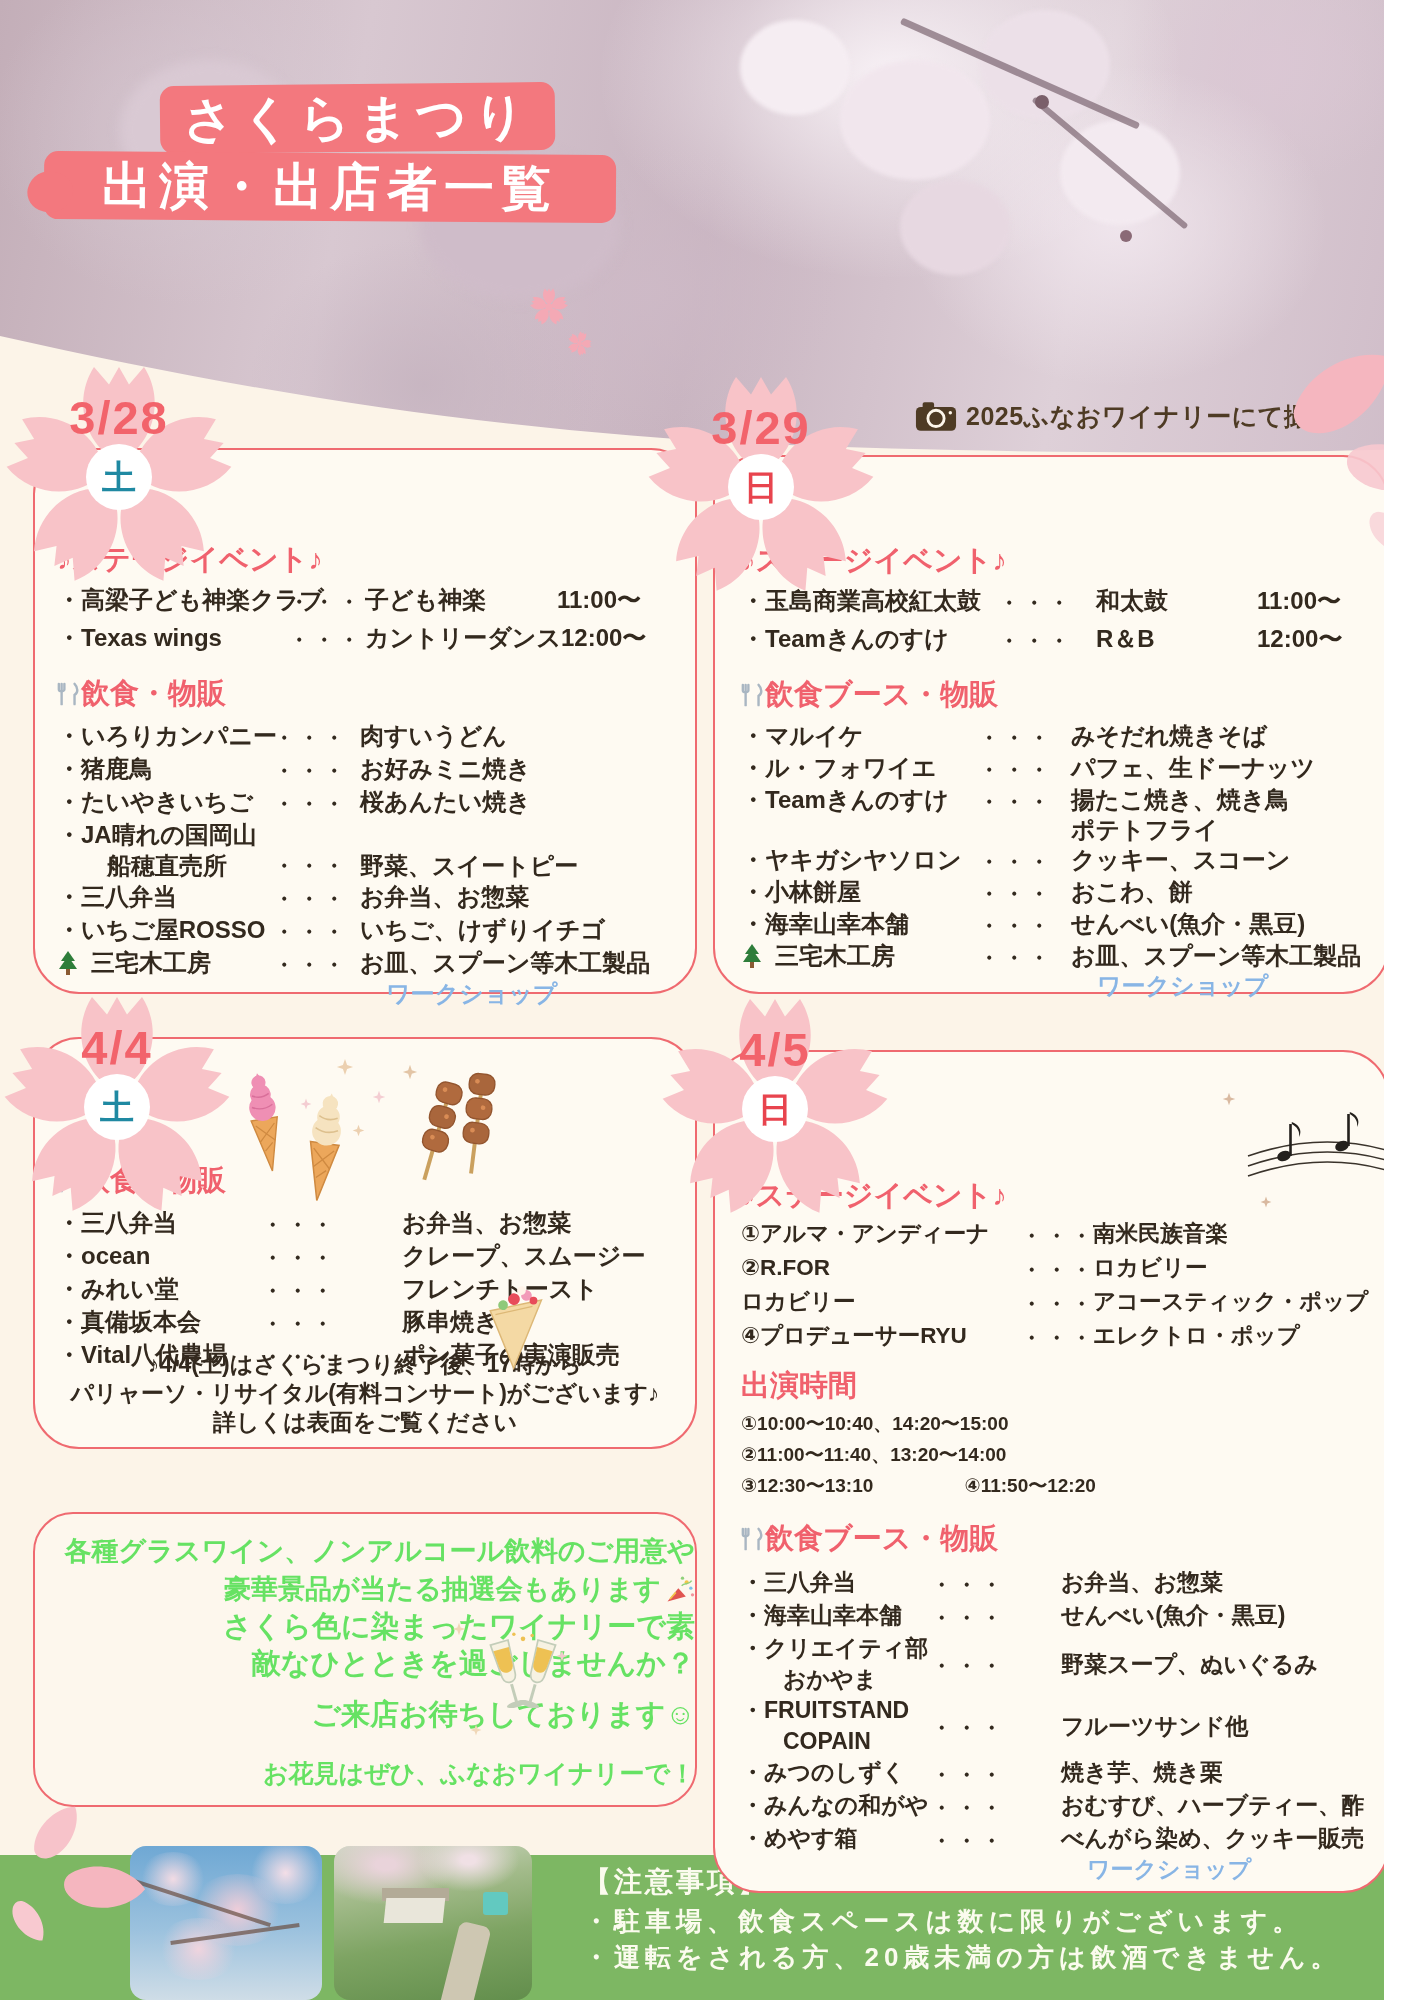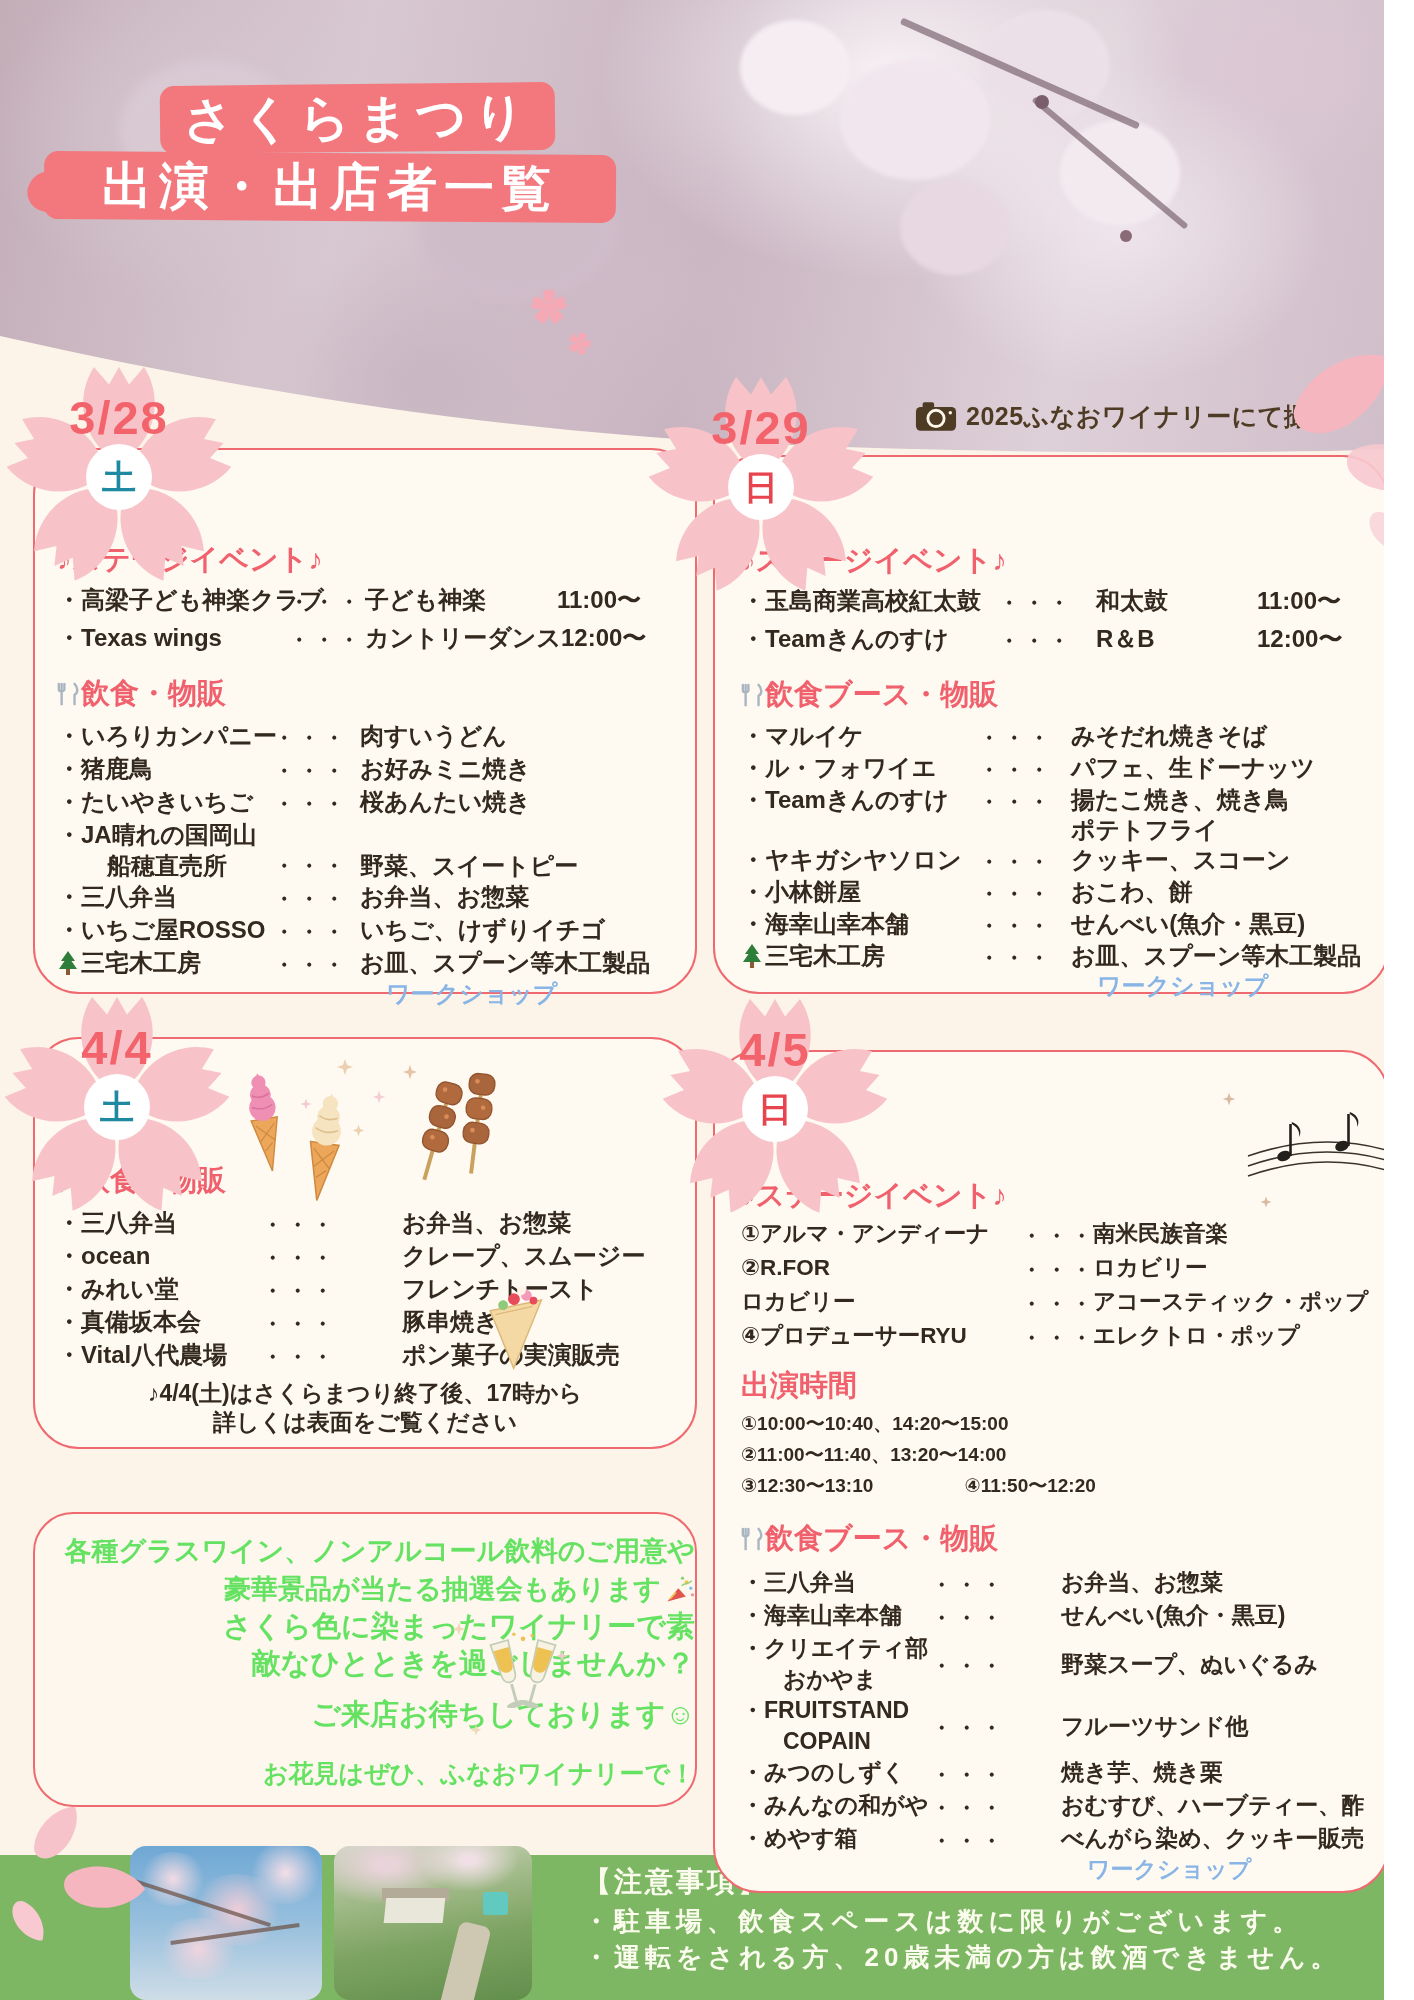--- a/index.html
+++ b/index.html
@@ -50,21 +50,21 @@
   .row{display:flex;align-items:flex-start;font-weight:bold;color:#33291e;font-size:24px;line-height:31px;}
   .row span{white-space:nowrap;}
   .c-dots{text-align:center;font-size:21px;letter-spacing:4px;padding-top:2px;flex:none;}
   .c-desc{flex:1;}
   .c-time{flex:none;}
   .l2{display:block;}
   .ws{display:block;color:#88b5e5;padding-left:26px;}
   .d2{display:block;}
   .rend{align-items:flex-end;justify-content:flex-end;}
   .rmid{align-items:center;}
-  .tname{display:flex;align-items:center;gap:2px;}
+  .tname{display:flex;align-items:center;gap:12px;}
   .tree{width:22px;height:26px;flex:none;}
 
   .r1s{line-height:36px;}
   .r1s .c-name{width:230px;flex:none;} .r1s .c-dots{width:78px;} .r1s .c-time{width:112px;}
   .r1f .c-name{width:205px;flex:none;} .r1f .c-dots{width:98px;} .r1f .l2{padding-left:50px;}
 
   .r2s{line-height:36px;}
   .r2s .c-name{width:255px;flex:none;} .r2s .c-dots{width:80px;} .r2s .c-desc{padding-left:20px;} .r2s .c-time{width:108px;}
   .r2f{line-height:30px;}
   .r2f .c-name{width:225px;flex:none;} .r2f .c-dots{width:100px;} .r2f .c-desc{padding-left:5px;}
@@ -360,20 +360,21 @@
       <span class="c-dots">・・・</span>
       <span class="c-desc">豚串焼き</span>
     </div>
     <div class="row r3f">
       <span class="c-name">・Vital八代農場</span>
       <span class="c-dots">・・・</span>
       <span class="c-desc">ポン菓子の実演販売</span>
     </div>
     <div class="note43">
       <div>♪4/4(土)はさくらまつり終了後、17時から</div>
+      <div>パリャーソ・リサイタル(有料コンサート)がございます♪</div>
       <div>詳しくは表面をご覧ください</div>
     </div>
   </section>
 
   <section class="card" id="card45">
     <div class="sec-label">♪ステージイベント♪</div>
     <div class="row r4s">
       <span class="c-name">①アルマ・アンディーナ</span>
       <span class="c-dots">・・・</span>
       <span class="c-desc">南米民族音楽</span>

